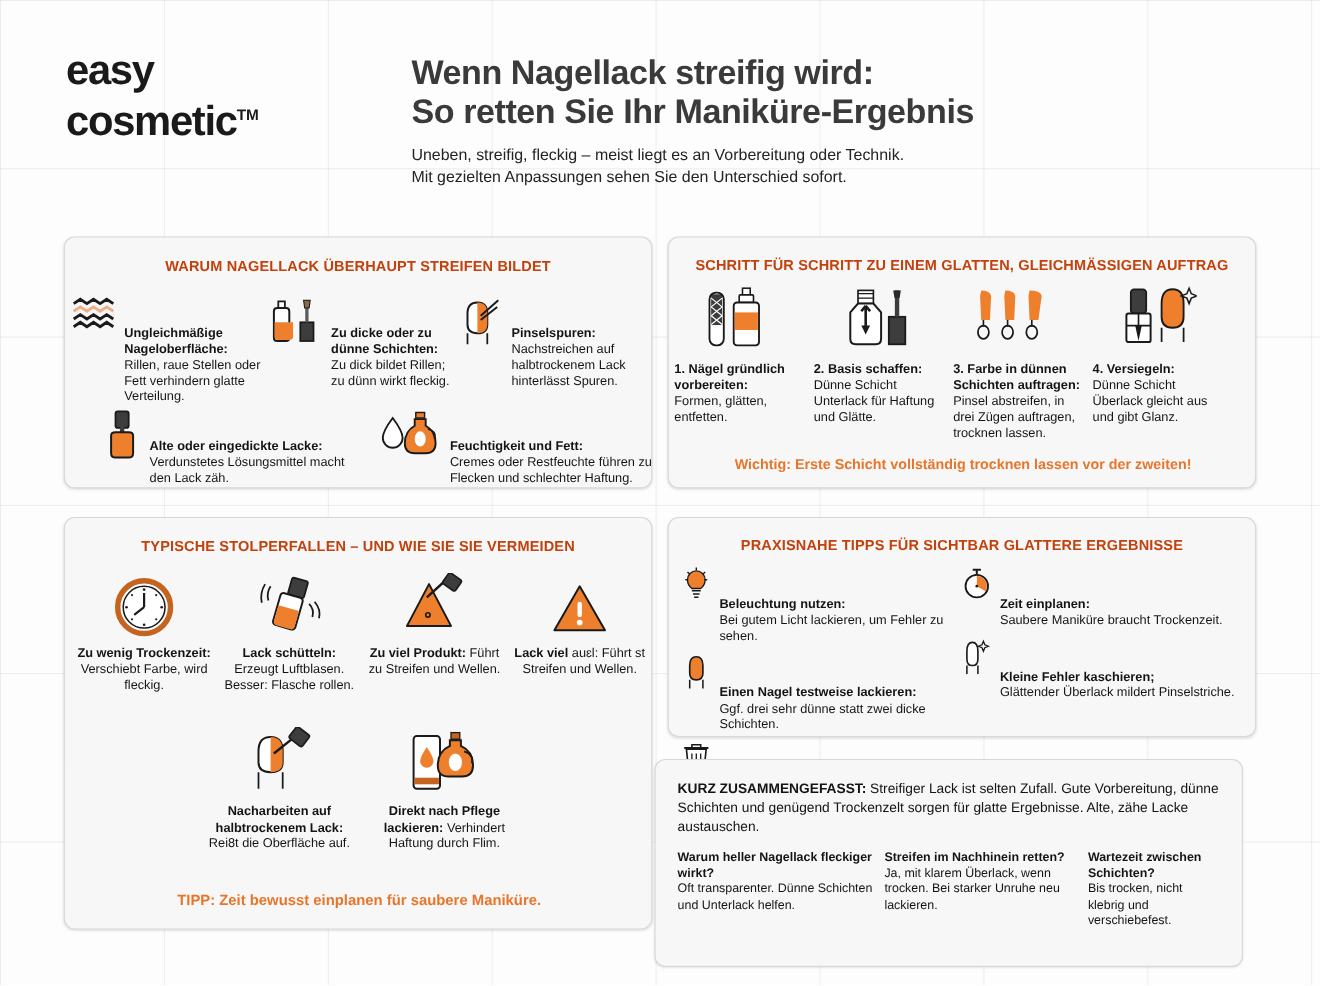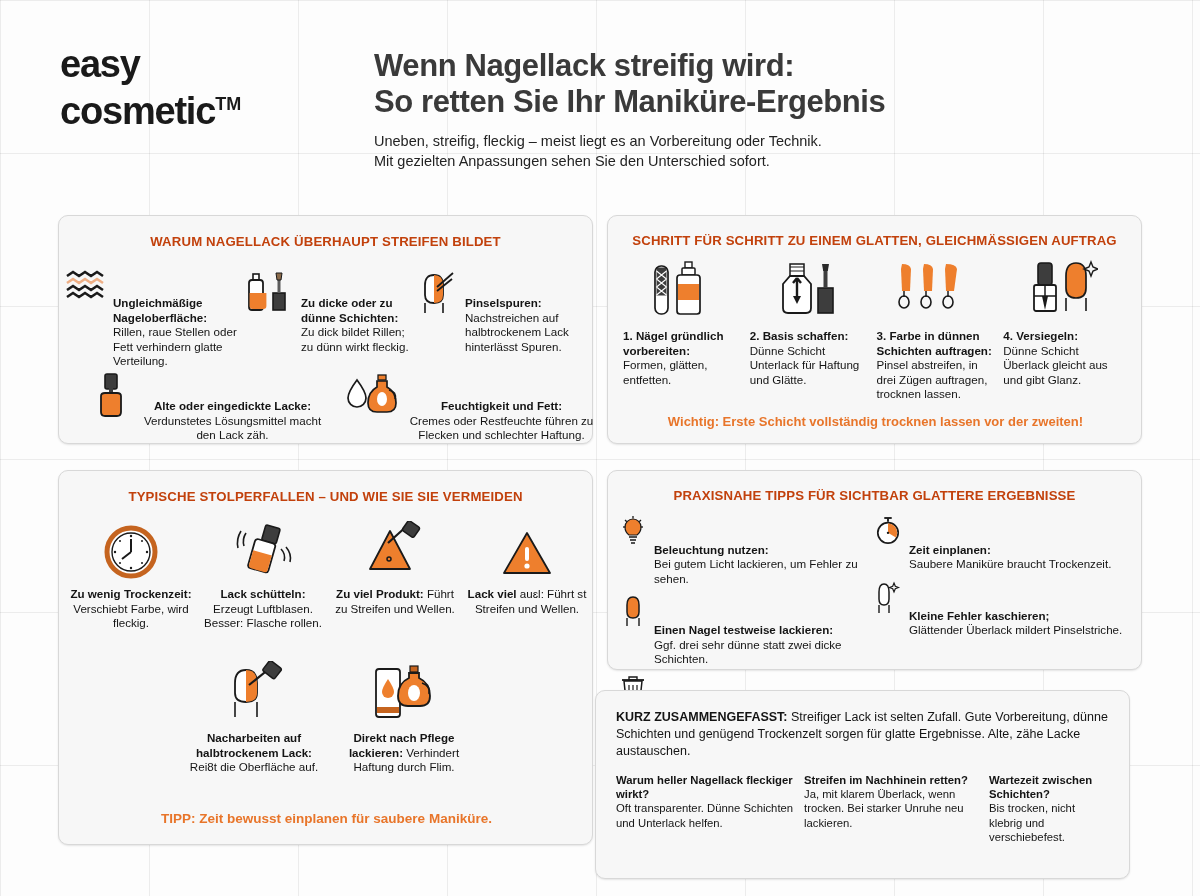--- a/index.html
+++ b/index.html
@@ -20,21 +20,21 @@
   
   .header {
     position: absolute; left: 0; top: 0; width: 1200px; height: 205px;
   }
   .logo {
     position: absolute; left: 60px; top: 44px;
     font-weight: bold; font-size: 38px; line-height: 40px;
     letter-spacing: -1.2px; color: #1a1a1a;
   }
   .logo .tm {
-    font-size: 18px; vertical-align: super; letter-spacing: 0;
+    font-size: 14px; vertical-align: super; letter-spacing: 0;
   }
   .title-block { position: absolute; left: 374px; top: 48px; width: 700px; }
   .title {
     font-weight: bold; font-size: 31px; line-height: 36px;
     color: #3a3a3a; letter-spacing: -0.4px;
   }
   .subtitle {
     margin-top: 11px;
     font-size: 14.5px; line-height: 20px; color: #232323;
   }
@@ -78,29 +78,28 @@
   #card-causes .row1 {
     position: absolute; left: 0; top: 52px; width: 535px;
     display: flex;
   }
   #card-causes .c1 { width: 186px; padding-left: 6px; }
   #card-causes .c2 { width: 172px; }
   #card-causes .c3 { width: 175px; }
   #card-causes .row2 {
     position: absolute; left: 0; top: 155px; width: 535px;
     display: flex;
-    text-align: center;
   }
   #card-causes .d1 { width: 270px; padding-left: 35px; }
   #card-causes .d2 { width: 265px; padding-left: 16px; }
   #card-causes .ico { margin-right: 8px; margin-top: 1px; }
 
   
   #card-steps .steps {
-    position: absolute; left: 10px; top: 42px; width: 507px;
+    position: absolute; left: 0; top: 42px; width: 507px;
     display: flex;
   }
   #card-steps .step { width: 127px; padding: 0 5px; }
   #card-steps .step-ico {
     height: 62px; display: flex; align-items: flex-end; justify-content: center;
   }
   #card-steps .step-txt {
     margin-top: 9px; font-size: 11.6px; line-height: 14.6px; color: #141414;
   }
   #card-steps .step-txt b { font-weight: bold; }

